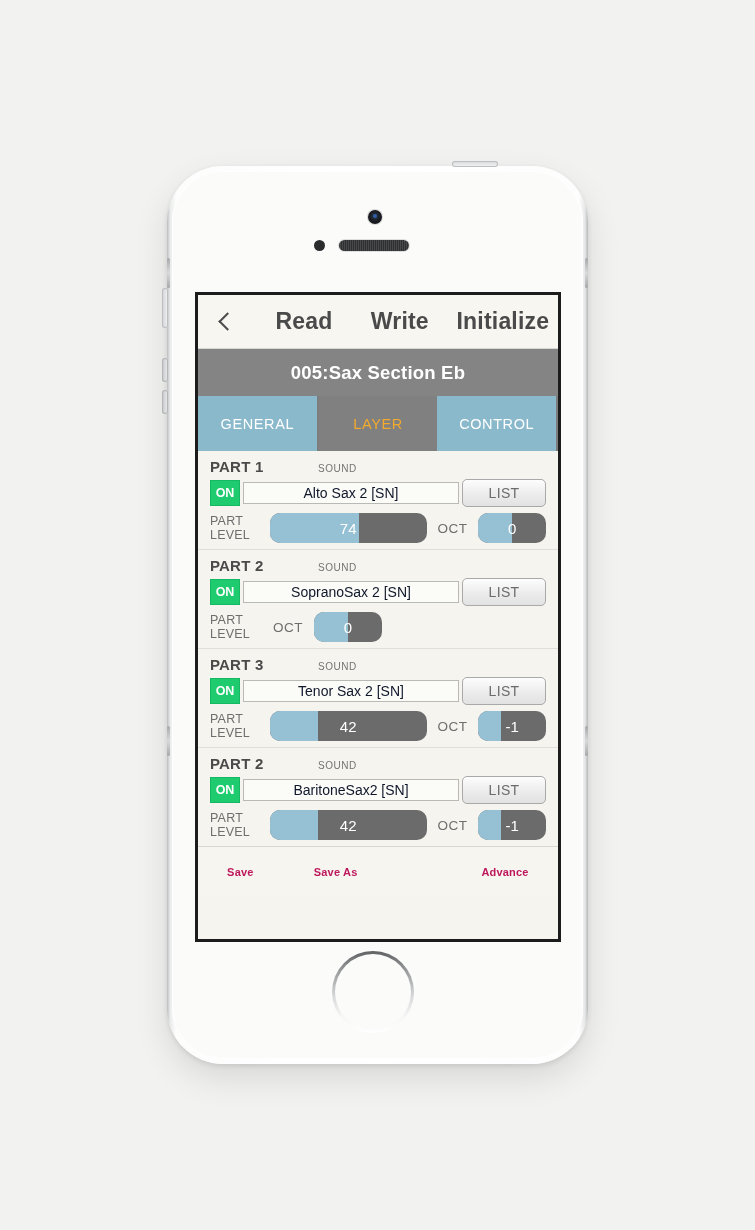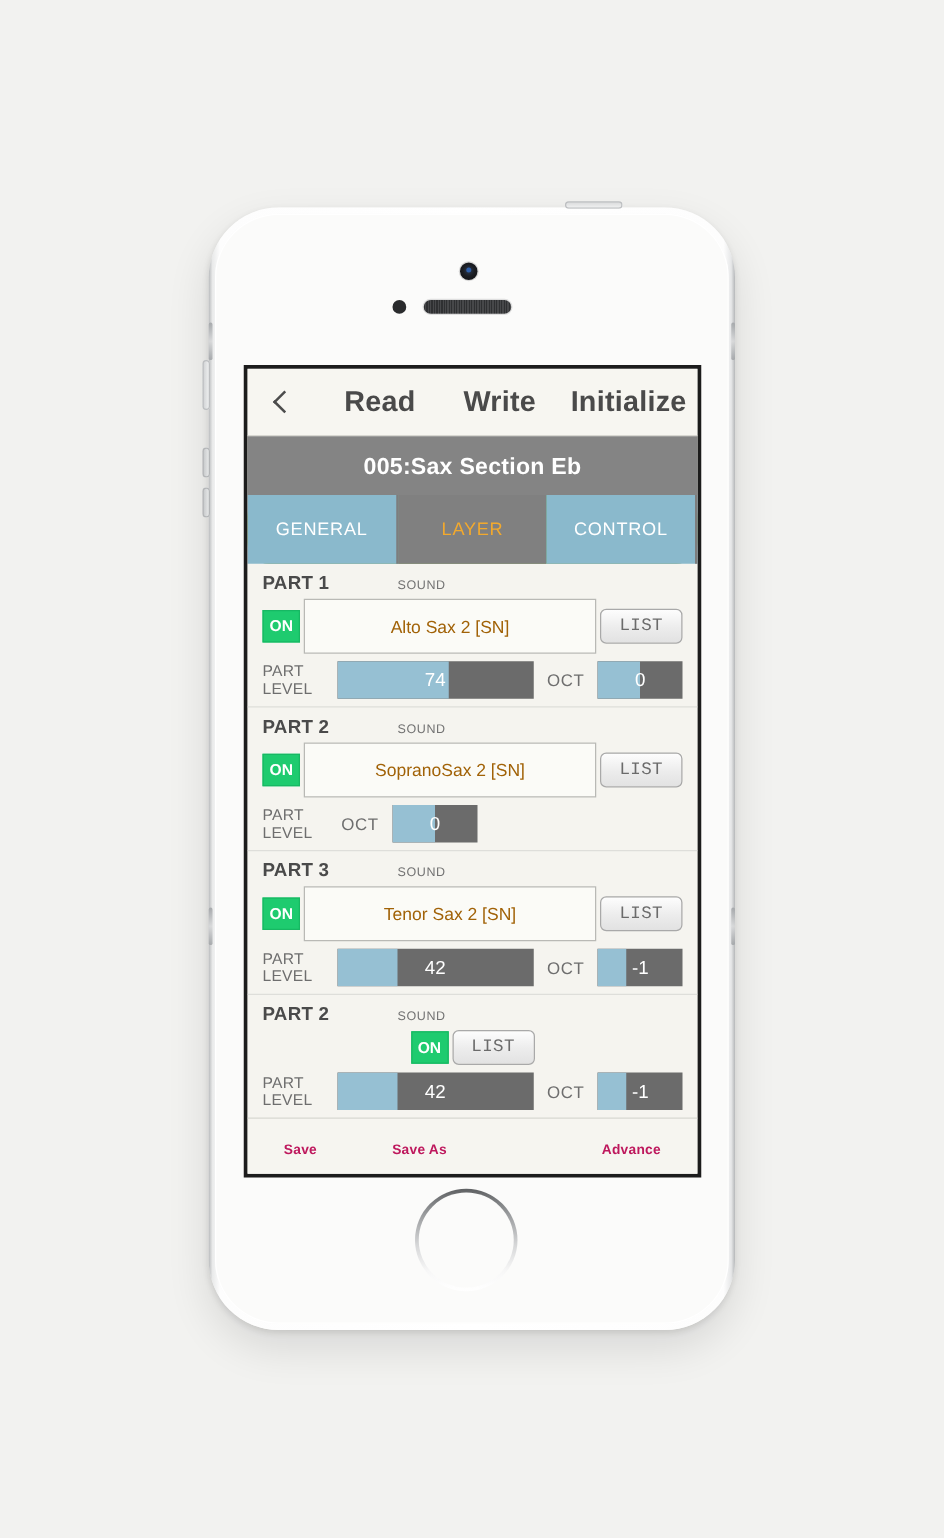--- a/index.html
+++ b/index.html
@@ -252,60 +252,60 @@
     color: #ffffff;
     font-size: 12.5px;
     font-weight: bold;
     display: flex;
     align-items: center;
     justify-content: center;
     border: 1px solid #17b863;
   }
   .sound-field {
     flex: 1;
-    height: 44px;
+    height: 22px;
     background: #fbfbf7;
     border: 1px solid #b9b9b5;
-    color: #a16207;
+    color: #0f172a;
     font-size: 14px;
     display: flex;
     align-items: center;
     justify-content: center;
   }
   .list-btn {
-    width: 66px; height: 28px;
+    width: 84px; height: 28px;
     border-radius: 5px;
     border: 1px solid #a9a9a9;
     background: linear-gradient(to bottom, #fdfdfd 0%, #ececec 55%, #e2e2e2 100%);
     color: #6b6b6b;
     font-size: 14px;
     display: flex;
     align-items: center;
     justify-content: center;
     letter-spacing: .3px;
-    font-family: Liberation Mono, monospace;
   }
 
   .row-level {
     display: flex;
     align-items: center;
     gap: 8px;
   }
   .lvl-label {
     width: 52px;
     font-size: 12.5px;
     color: #6e6e6e;
     line-height: 14px;
     letter-spacing: .2px;
   }
   .slider {
     position: relative;
     height: 30px;
     background: #6b6b6b;
     overflow: hidden;
+    border-radius: 10px;
   }
   .slider.level { width: 158px; }
   .slider.oct   { width: 68px; }
   .slider-fill {
     position: absolute;
     left: 0; top: 0; bottom: 0;
     background: #96c0d3;
   }
   .slider-val {
     position: absolute;
@@ -470,20 +470,21 @@
         </div>
       </div>
 
       <div class="part">
         <div class="part-head">
           <span class="part-title">PART 2</span>
           <span class="part-sound-lbl">SOUND</span>
         </div>
         <div class="row-sound">
           <div class="on-badge">ON</div>
+          <div class="sound-field">BaritoneSax2 [SN]</div>
           <div class="list-btn">LIST</div>
         </div>
         <div class="row-level">
           <div class="lvl-label">
             <span>PART</span><br>
             <span>LEVEL</span>
           </div>
           <div class="slider level">
             <div class="slider-fill" style="width: 31%;"></div>
             <div class="slider-val">42</div>

